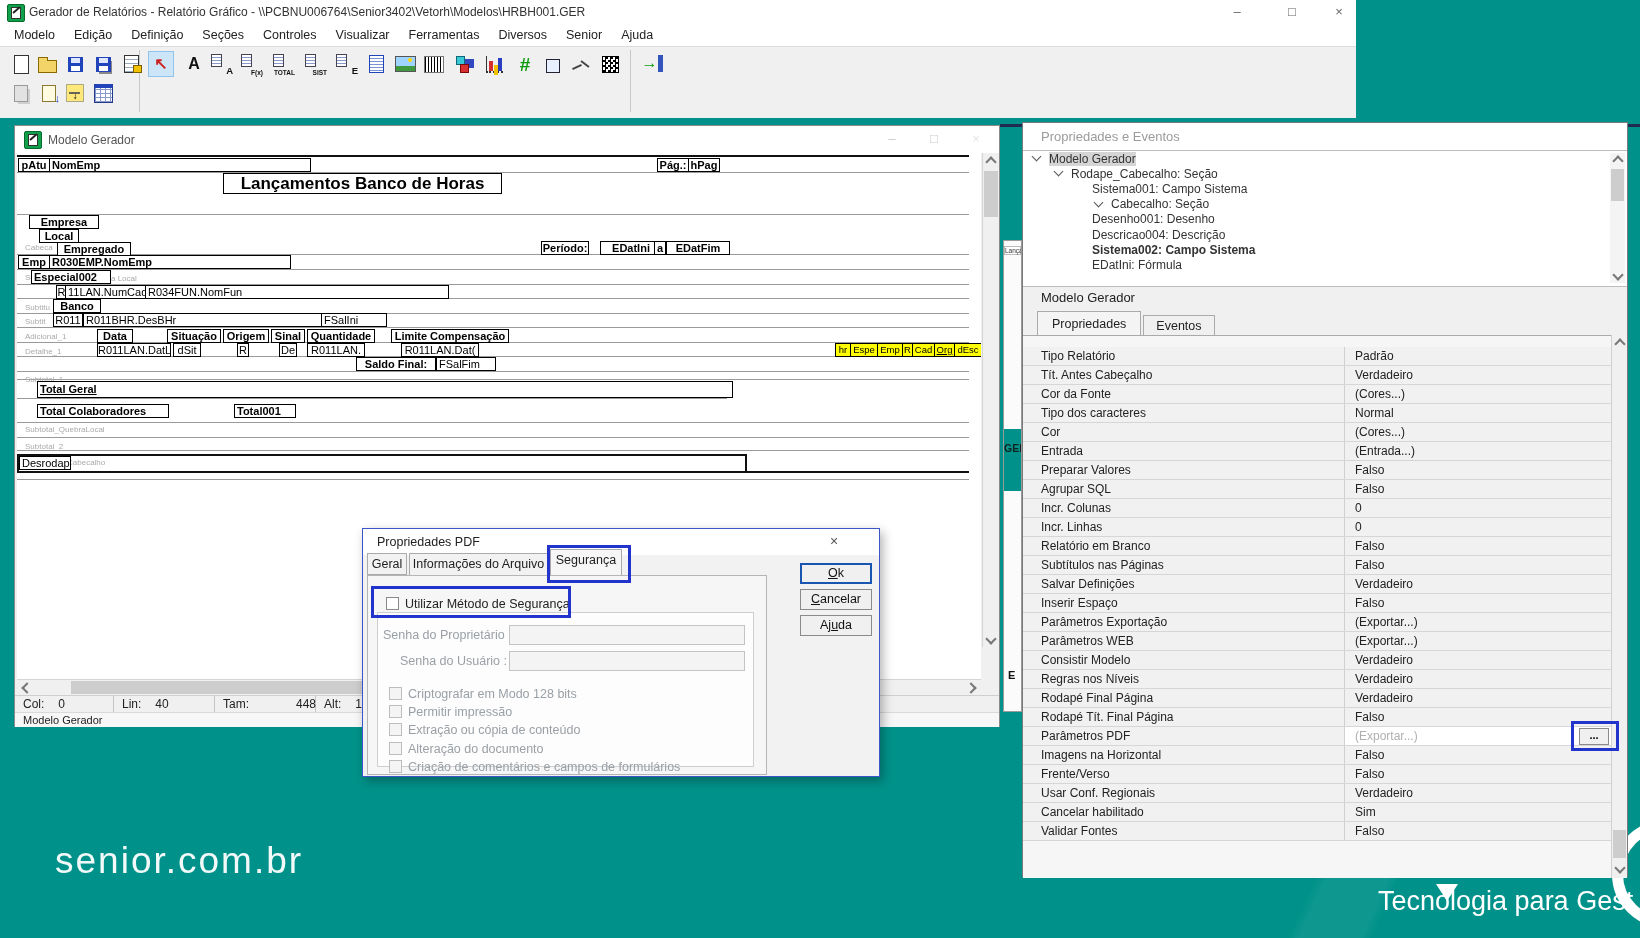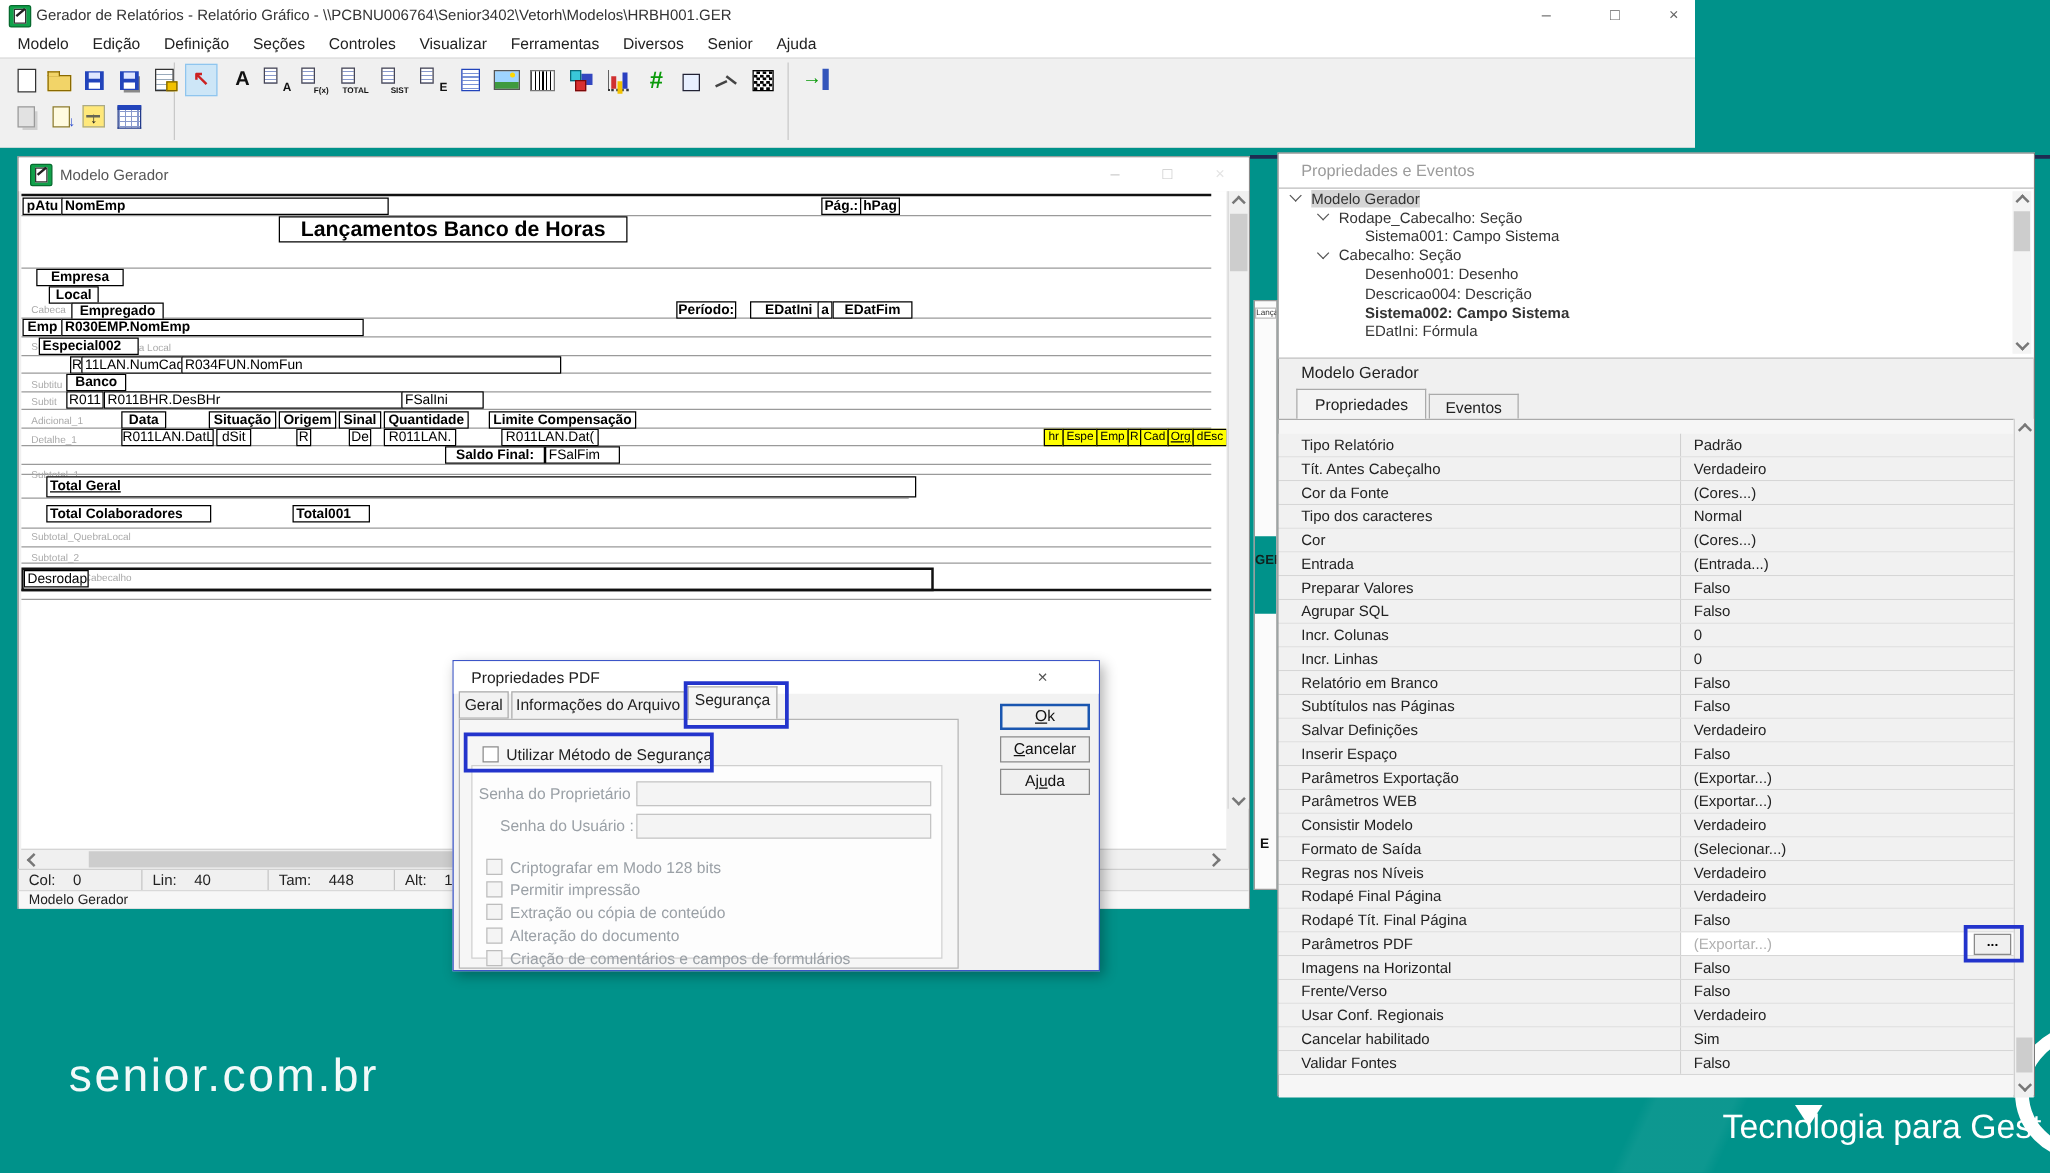--- a/index.html
+++ b/index.html
@@ -386,21 +386,21 @@
   </div>
   <div class="child-status" id="child-status">
       <div class="seg" style="width: 99px;">
         <span>Col:</span>
         <span class="v">0</span>
       </div>
       <div class="seg" style="width: 101px;">
         <span>Lin:</span>
         <span class="v">40</span>
       </div>
-      <div class="seg" style="width: 101px;">
+      <div class="seg" style="width: 101px; gap: 33px;">
         <span>Tam:</span>
         <span class="v">448</span>
       </div>
       <div class="seg" style="width: 438px;">
         <span>Alt:</span>
         <span class="v">120</span>
       </div>
     </div>
   <div class="child-bottom">Modelo Gerador</div>
 </div>
@@ -417,21 +417,21 @@
         <span class="chev"></span>
         <span class="tlabel">Modelo Gerador</span>
       </div>
       <div class="tree-row" style="padding-left: 32px;">
         <span class="chev"></span>
         <span class="tlabel">Rodape_Cabecalho: Seção</span>
       </div>
       <div class="tree-row" style="padding-left: 69px;">
         <span class="tlabel">Sistema001: Campo Sistema</span>
       </div>
-      <div class="tree-row" style="padding-left: 32px;">
+      <div class="tree-row" style="padding-left: 32px; margin-left: 40px;">
         <span class="chev"></span>
         <span class="tlabel">Cabecalho: Seção</span>
       </div>
       <div class="tree-row" style="padding-left: 69px;">
         <span class="tlabel">Desenho001: Desenho</span>
       </div>
       <div class="tree-row" style="padding-left: 69px;">
         <span class="tlabel">Descricao004: Descrição</span>
       </div>
       <div class="tree-row" style="padding-left: 69px; font-weight: bold;">
@@ -507,24 +507,20 @@
         <span class="pname">Parâmetros Exportação</span>
         <span class="pval">(Exportar...)</span>
       </div>
       <div class="prow">
         <span class="pname">Parâmetros WEB</span>
         <span class="pval">(Exportar...)</span>
       </div>
       <div class="prow">
         <span class="pname">Consistir Modelo</span>
         <span class="pval">Verdadeiro</span>
-      </div>
-      <div class="prow">
-        <span class="pname">Formato de Saída</span>
-        <span class="pval">(Selecionar...)</span>
       </div>
       <div class="prow">
         <span class="pname">Regras nos Níveis</span>
         <span class="pval">Verdadeiro</span>
       </div>
       <div class="prow">
         <span class="pname">Rodapé Final Página</span>
         <span class="pval">Verdadeiro</span>
       </div>
       <div class="prow">

